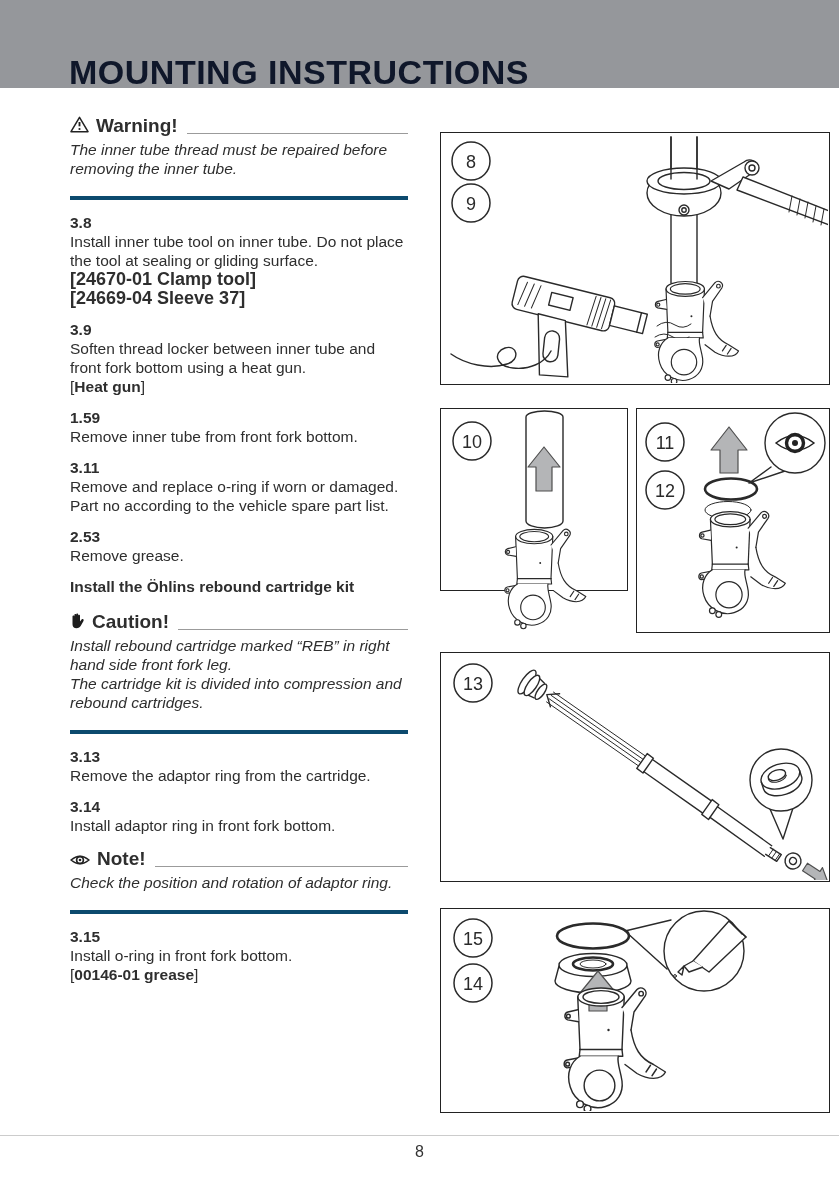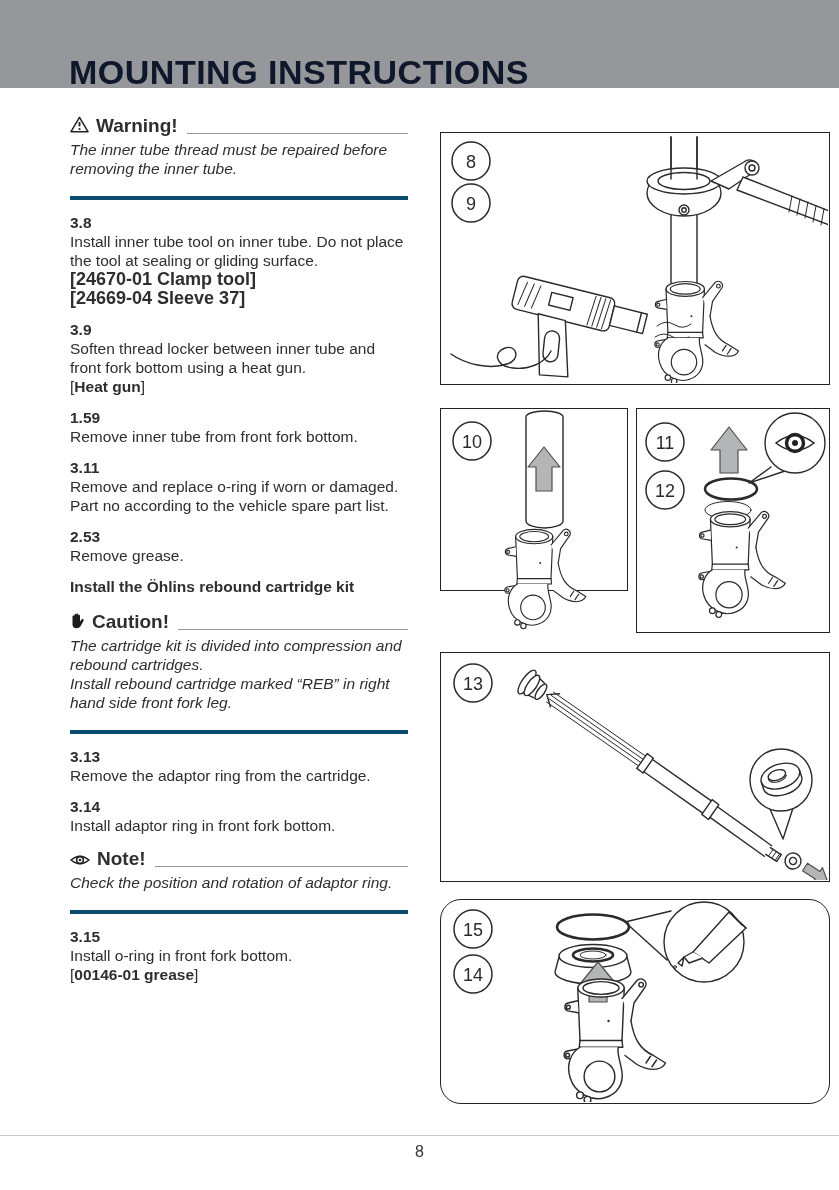--- a/index.html
+++ b/index.html
@@ -31,21 +31,21 @@
   .tool-line{margin:0;font-weight:bold;font-size:18px;line-height:19px;}
   .tool-mixed{margin:0;font-size:15.5px;line-height:19px;}
   .tool-mixed .tm-bold{font-weight:bold;}
   .section-heading{margin:2px 0 14px 0;font-weight:bold;font-size:15.5px;line-height:19px;}
   
   .col-right{position:absolute;left:440px;top:132px;width:390px;}
   .panel{box-sizing:border-box;border:1.5px solid #222;background:#fff;}
   .panel svg{display:block;}
   .panel-row{display:flex;}
   .panel-row .panel + .panel{margin-left:8px;}
-  .mt23{margin-top:23px;} .mt19{margin-top:19px;} .mt26{margin-top:17px;border-radius:21px;}
+  .mt23{margin-top:23px;} .mt19{margin-top:19px;} .mt26{margin-top:26px;}
   
   .ln{stroke:#2a2a2a;fill:none;stroke-width:1.4;stroke-linecap:round;stroke-linejoin:round;}
   .lnf{stroke:#2a2a2a;fill:#ffffff;stroke-width:1.4;stroke-linejoin:round;}
   .thick{stroke-width:2.6;}
   .thin{stroke-width:1;}
   .arrow{fill:#b4b5b7;stroke:#4f4f4f;stroke-width:1.2;stroke-linejoin:round;}
   .balloon{fill:#ffffff;stroke:#2a2a2a;stroke-width:1.4;}
   .numcircle{fill:#ffffff;stroke:#2a2a2a;stroke-width:1.5;}
   .numtext{font-family:"Liberation Sans","DejaVu Sans",sans-serif;font-size:18px;fill:#2a2a2a;}
   
@@ -112,22 +112,22 @@
     <div class="callout-head">
       <span class="cicon">
         <svg width="15" height="17" viewBox="0 0 15 17">
             <path fill="#1d1d1d" d="M2.5,9 L2.5,4.6 C2.5,3.2 4.4,3.2 4.4,4.6 L4.4,3 C4.4,1.6 6.3,1.6 6.3,3 L6.3,2.6 C6.3,1.2 8.2,1.2 8.2,2.6 L8.2,3.6 C8.2,2.4 10,2.4 10,3.8 L10,9.5 L11.6,7.6 C12.6,6.4 14.3,7.5 13.5,8.9 L10.8,13.8 C9.9,15.4 8.6,16.2 6.6,16.2 C4,16.2 2.5,14.6 2.5,12.2 Z"></path>
           </svg>
       </span>
       <span class="callout-title">Caution!</span>
       <span class="head-rule"></span>
     </div>
     <div class="callout-body">
+      <p>Install rebound cartridge marked “REB” in right hand side front fork leg.</p>
       <p>The cartridge kit is divided into compression and rebound cartridges.</p>
-      <p>Install rebound cartridge marked “REB” in right hand side front fork leg.</p>
     </div>
   </section>
 
   <div class="step">
     <p class="step-num">3.13</p>
     <p class="step-text">Remove the adaptor ring from the cartridge.</p>
   </div>
 
   <div class="step">
     <p class="step-num">3.14</p>

